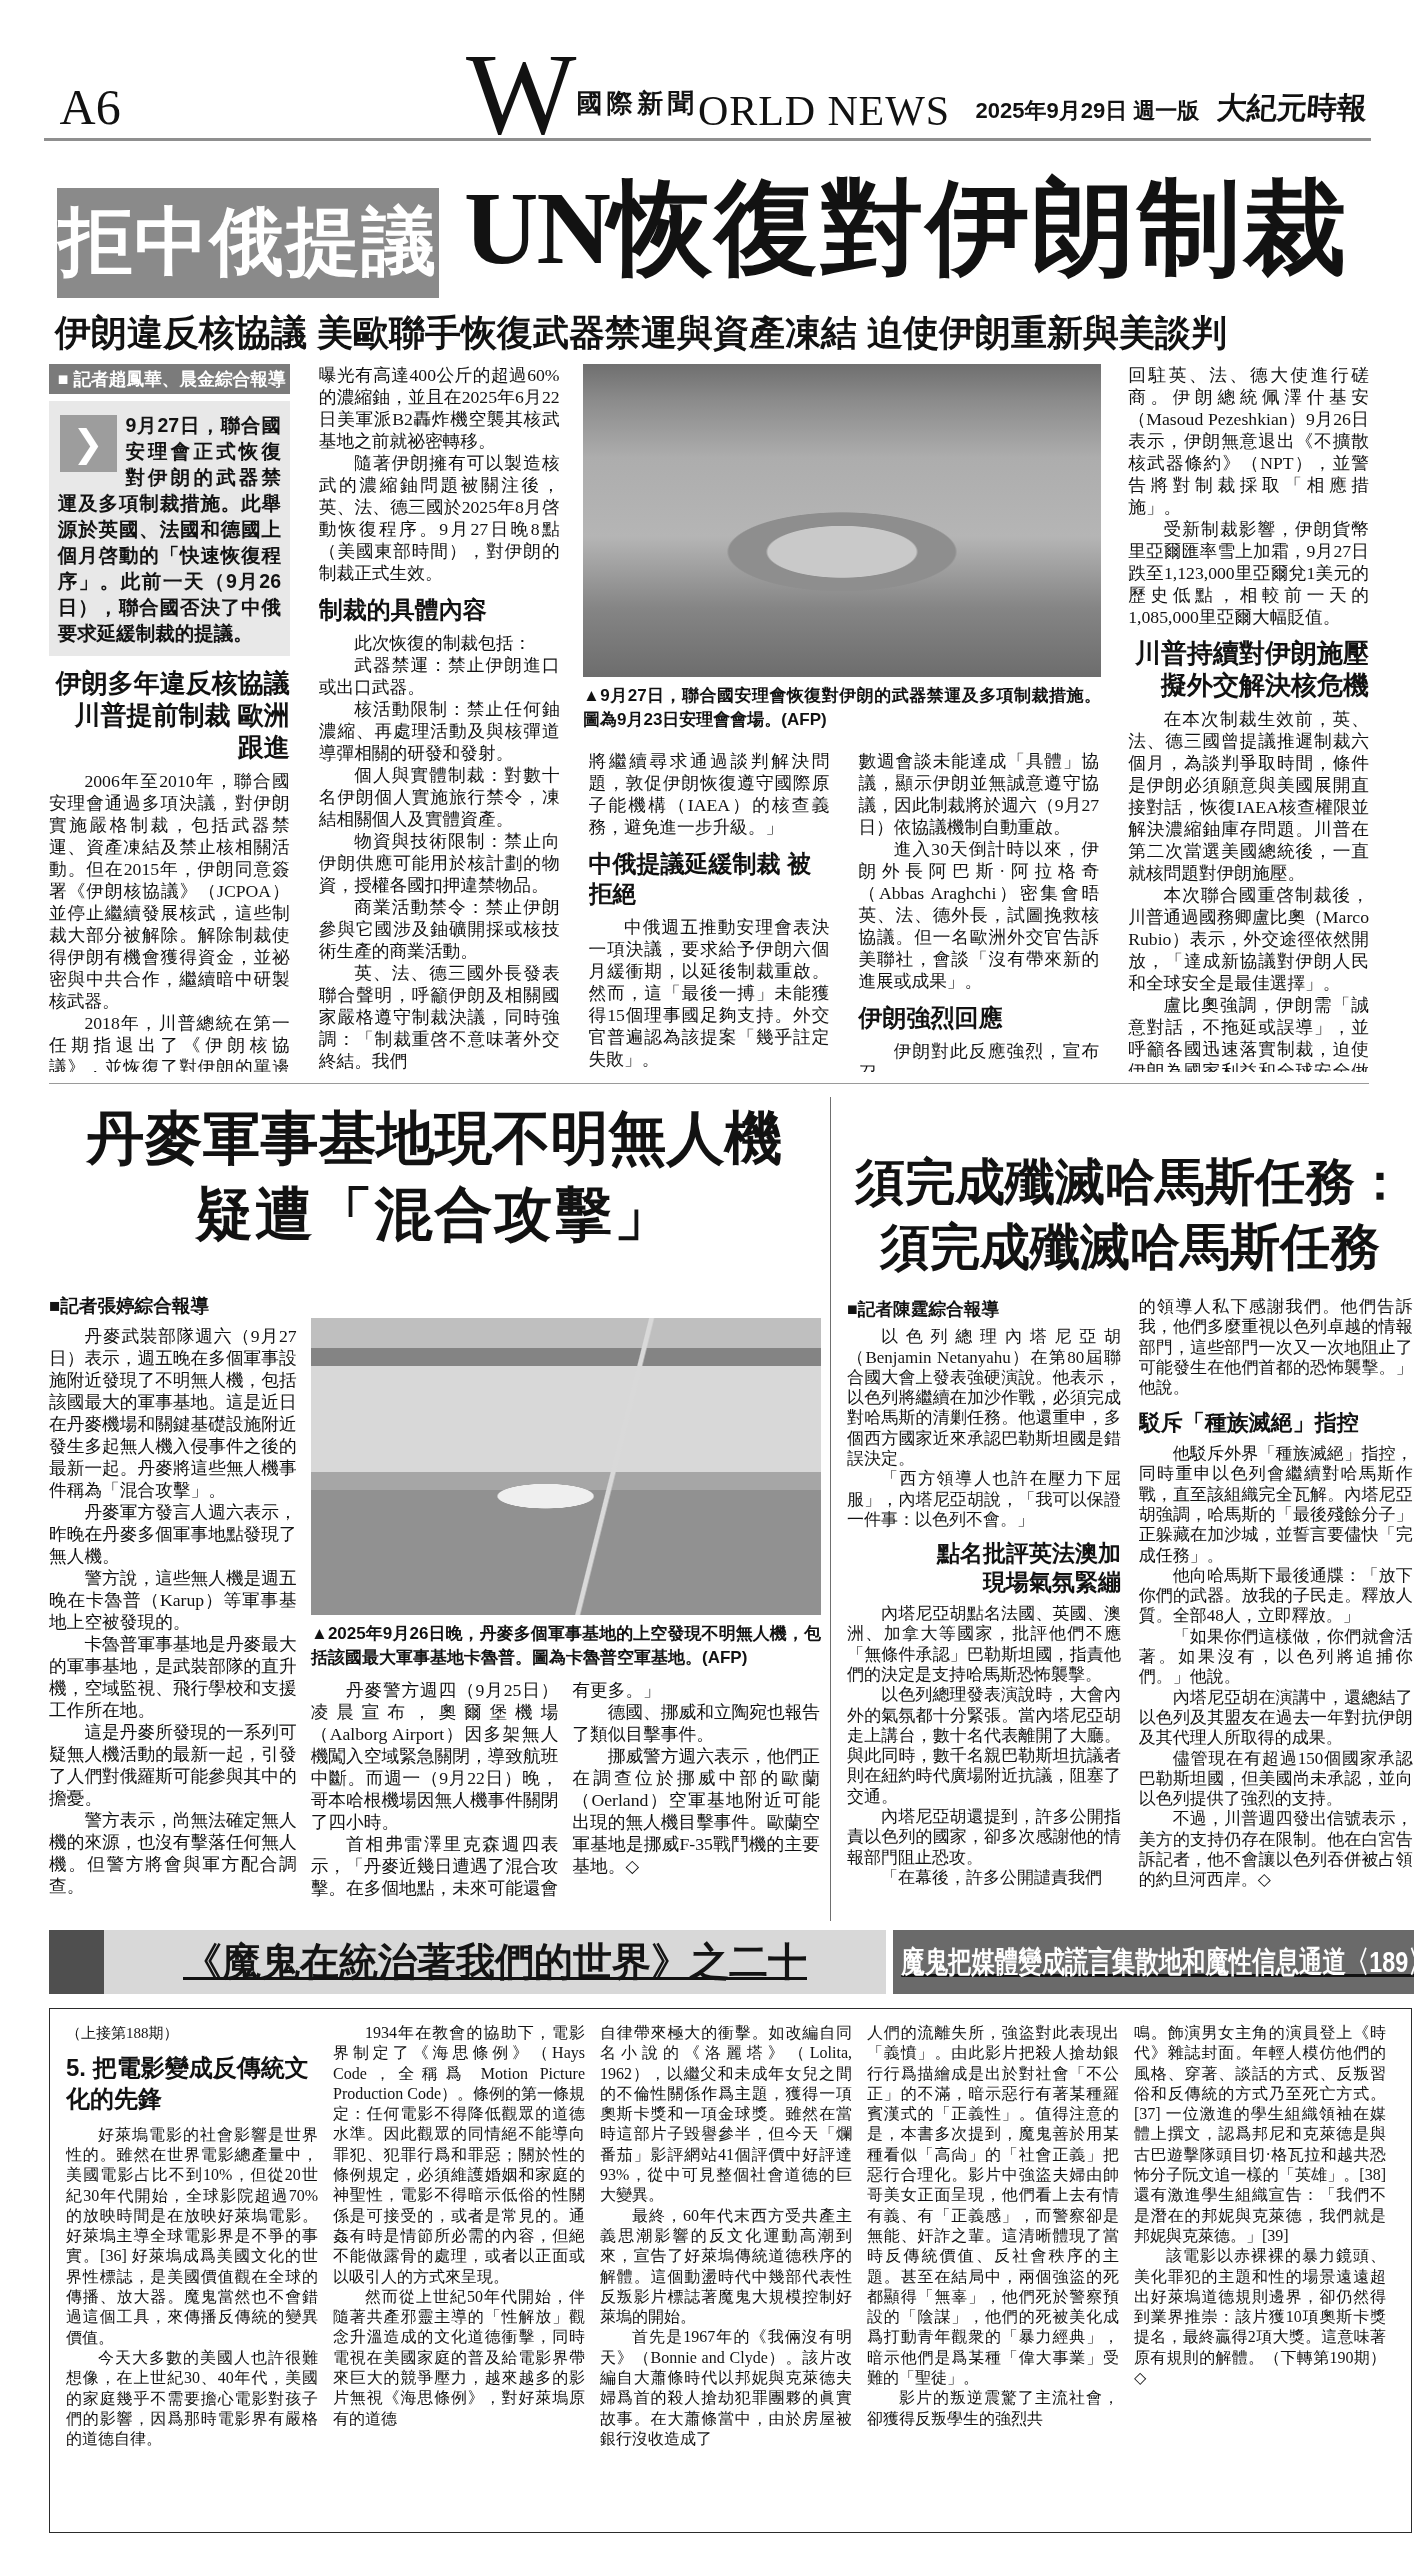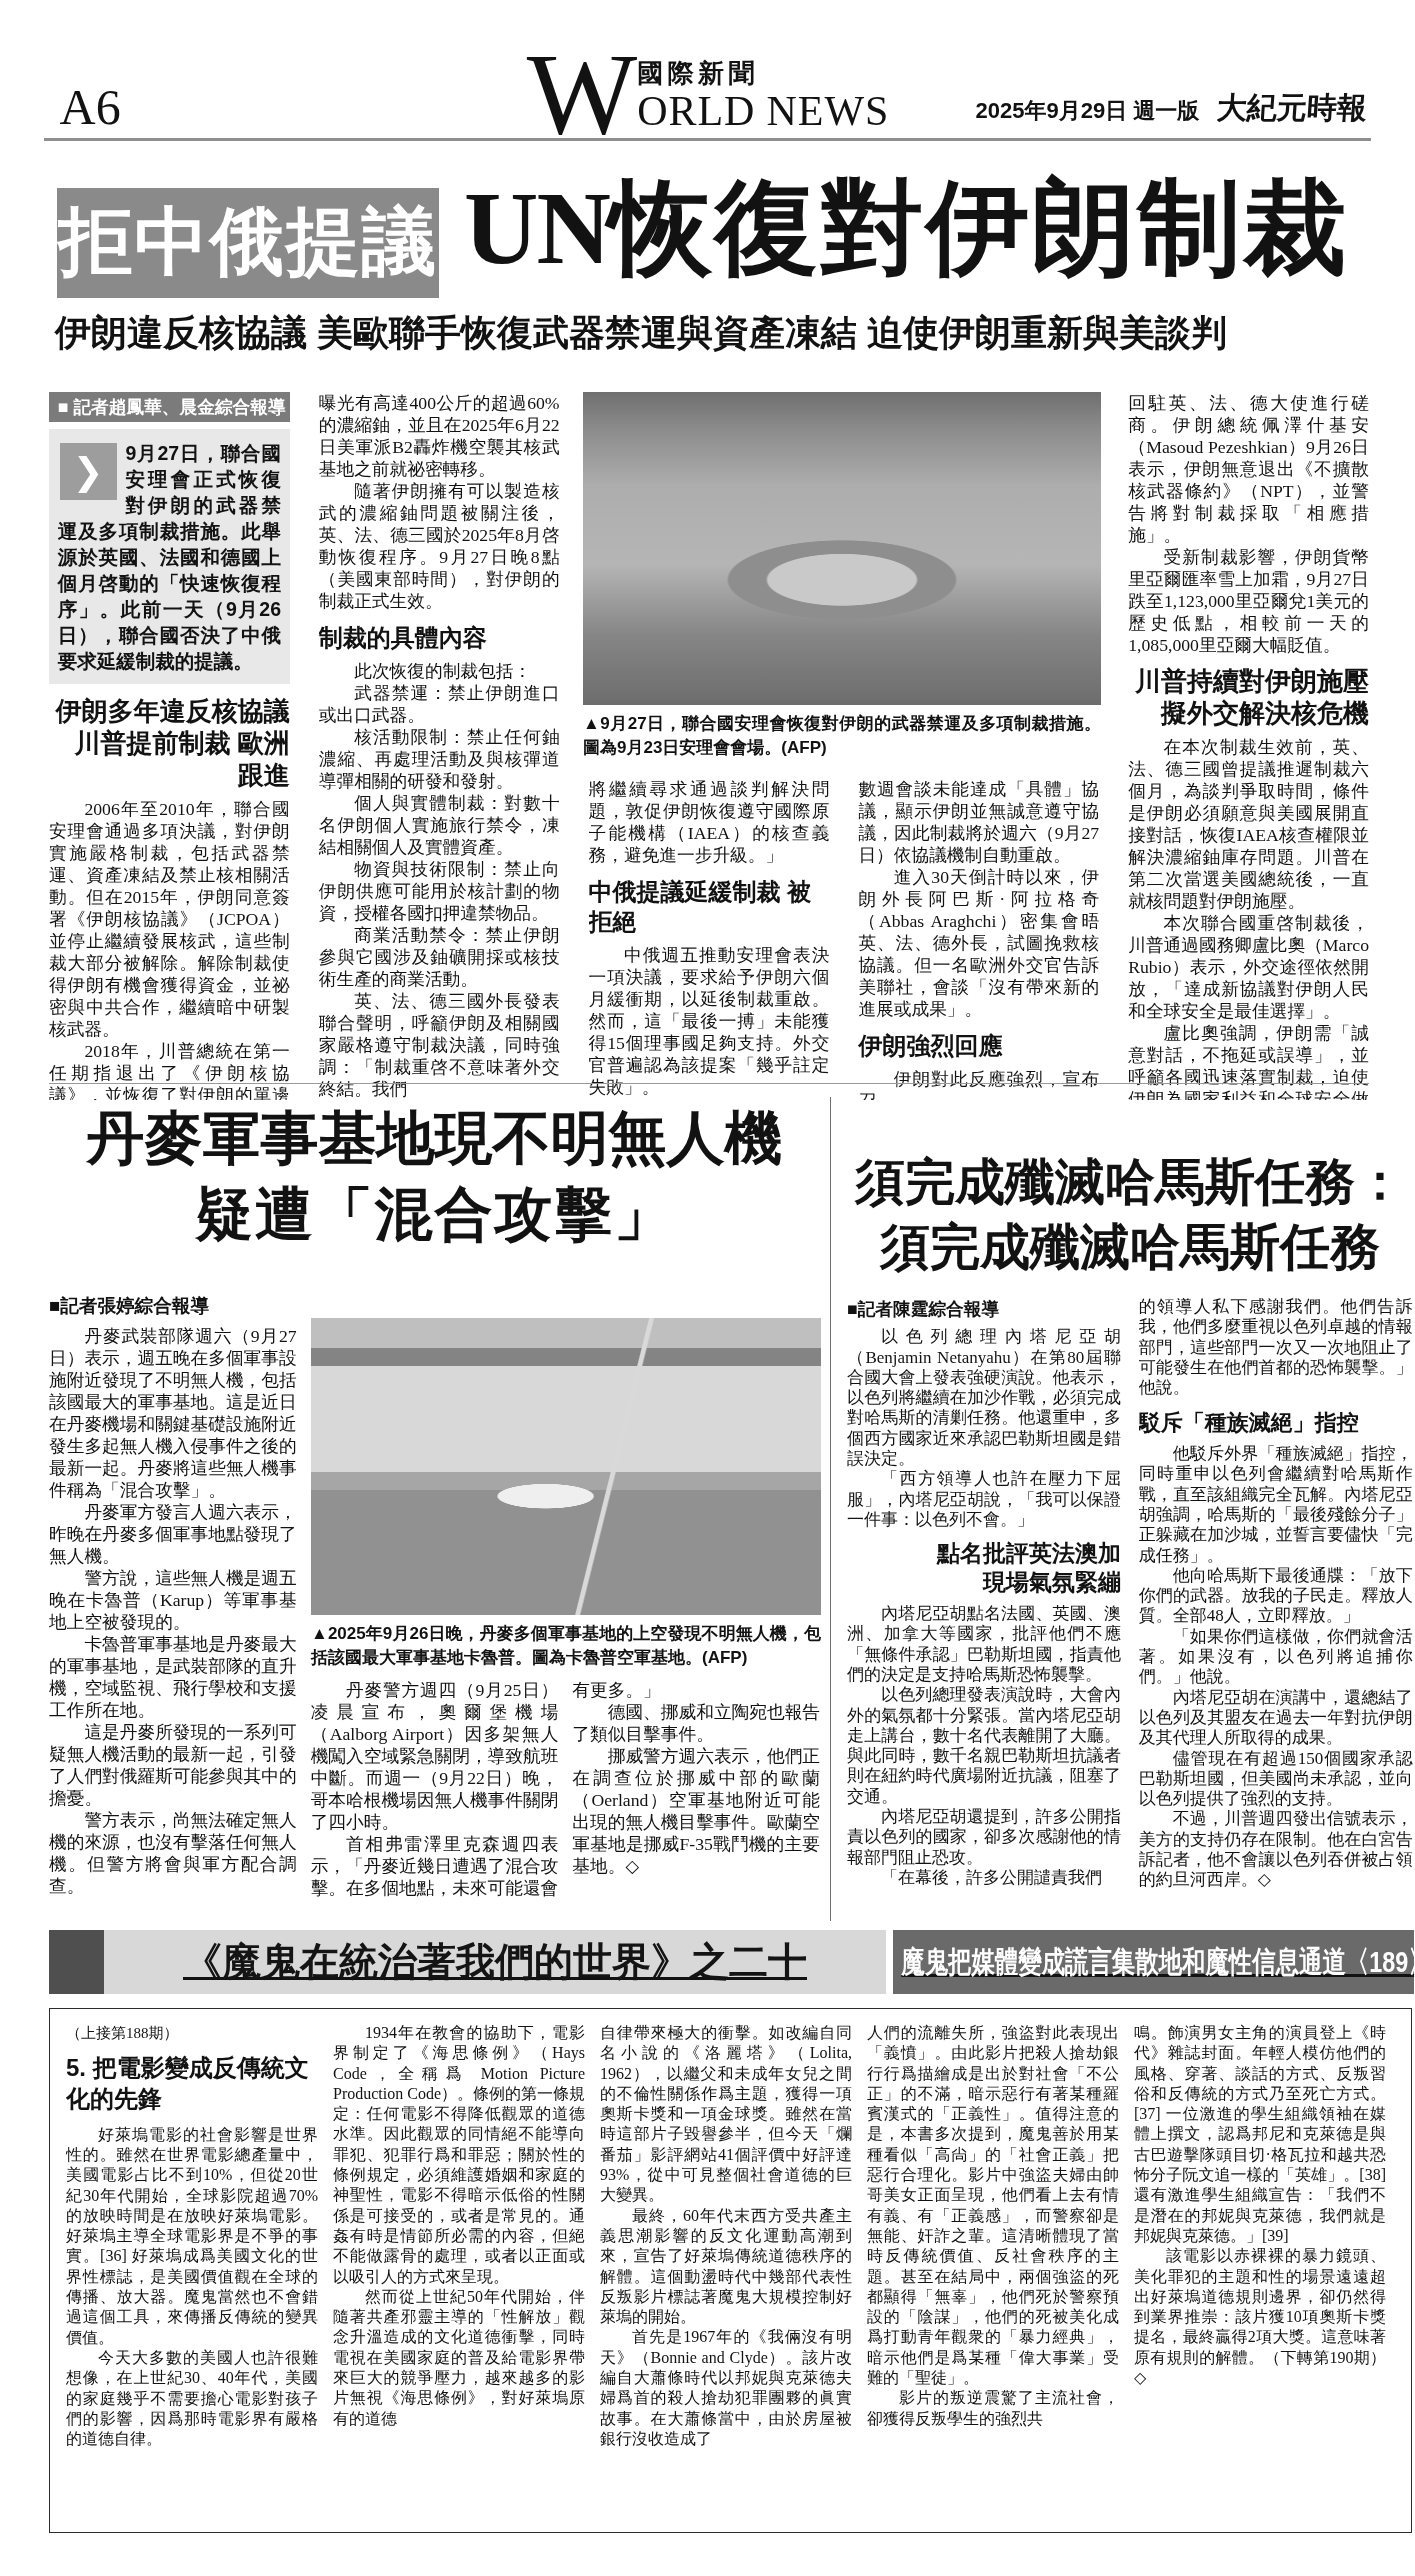--- a/index.html
+++ b/index.html
@@ -8,42 +8,42 @@
     background:#ffffff; color:#121212; overflow:hidden;
     font-family:"Liberation Serif","DejaVu Serif",serif;
   }
   .sans { font-family:"Liberation Sans","DejaVu Sans",sans-serif; }
 
   
   .hdr { position:absolute; top:35px; left:49px; width:1318px; height:99px; }
   .pgnum { position:absolute; left:10.6px; bottom:1.8px; font-size:50px; line-height:50px; }
   .masthead { position:absolute; left:50%; transform:translateX(-50%); bottom:0; display:flex; align-items:flex-end; }
   .mast-w { font-size:117px; line-height:81px; letter-spacing:-1.8px; }
-  .mast-right { display:flex; flex-direction:column; margin-left:1.8px; }
+  .mast-right { display:flex; flex-direction:row; margin-left:1.8px; }
   .mast-cn { font-family:"Liberation Sans","DejaVu Sans",sans-serif; font-weight:bold; font-size:26px; letter-spacing:4.4px; line-height:30px; }
   .mast-en { font-size:42px; line-height:46px; letter-spacing:0.9px; }
   .dateline { position:absolute; right:0; bottom:5.3px; display:flex; align-items:baseline; gap:17.7px; }
   .date-txt { font-family:"Liberation Sans","DejaVu Sans",sans-serif; font-weight:bold; font-size:22px; }
   .paper-name { font-weight:bold; font-size:30px; transform:skewX(-4deg); }
   .hdr-rule { position:absolute; top:138px; left:44px; width:1327px; border-top:3.5px solid #8f8f8f; }
 
   
   .kicker {
     position:absolute; top:188px; left:57px; width:382px; height:110px;
     background:#8a8a8a; color:#ffffff; font-weight:900; font-size:74px; letter-spacing:1.8px;
     display:flex; align-items:center; justify-content:center;
   }
   .main-hl { position:absolute; top:150px; left:400px; width:1013px; height:156px;
     font-weight:900; font-size:103px; line-height:156px; white-space:nowrap; text-align:center; }
   .hl-latin { font-family:"Liberation Serif","DejaVu Serif",serif; font-weight:bold; letter-spacing:-1.8px; }
   .hl-cjk { letter-spacing:2.7px; }
   .sub-hl { position:absolute; top:311px; left:55px; width:1311px;
     font-weight:900; font-size:36px; line-height:44px; white-space:nowrap; }
 
-  .iran-cols { position:absolute; top:392px; left:49px; width:1320px; height:708px; display:flex; gap:29px; }
+  .iran-cols { position:absolute; top:364px; left:49px; width:1320px; height:708px; display:flex; gap:29px; }
   .col { width:251px; overflow:hidden; font-size:17.7px; line-height:22px; text-align:justify; }
   .col p { margin:0; text-indent:2em; }
   .col p.cont { text-indent:0; }
 
   .byline-bar { background:#7b7b7b; color:#fff; font-family:"Liberation Sans","DejaVu Sans",sans-serif;
     font-weight:bold; font-size:17.7px; height:30px; line-height:30px; padding-left:8.8px; margin-bottom:7px; }
   .lead-box { background:#e8e8e8; padding:10.6px 8.8px; margin-bottom:10.6px;
     font-family:"Liberation Sans","DejaVu Sans",sans-serif; font-weight:bold; font-size:19.5px; line-height:26px; text-align:justify; }
   .lead-arrow { float:left; width:57px; height:57px; margin:3.5px 8.8px 1.8px 1.8px; background:#9d9d9d;
     color:#ffffff; font-size:37px; line-height:57px; text-align:center; font-weight:bold; }

